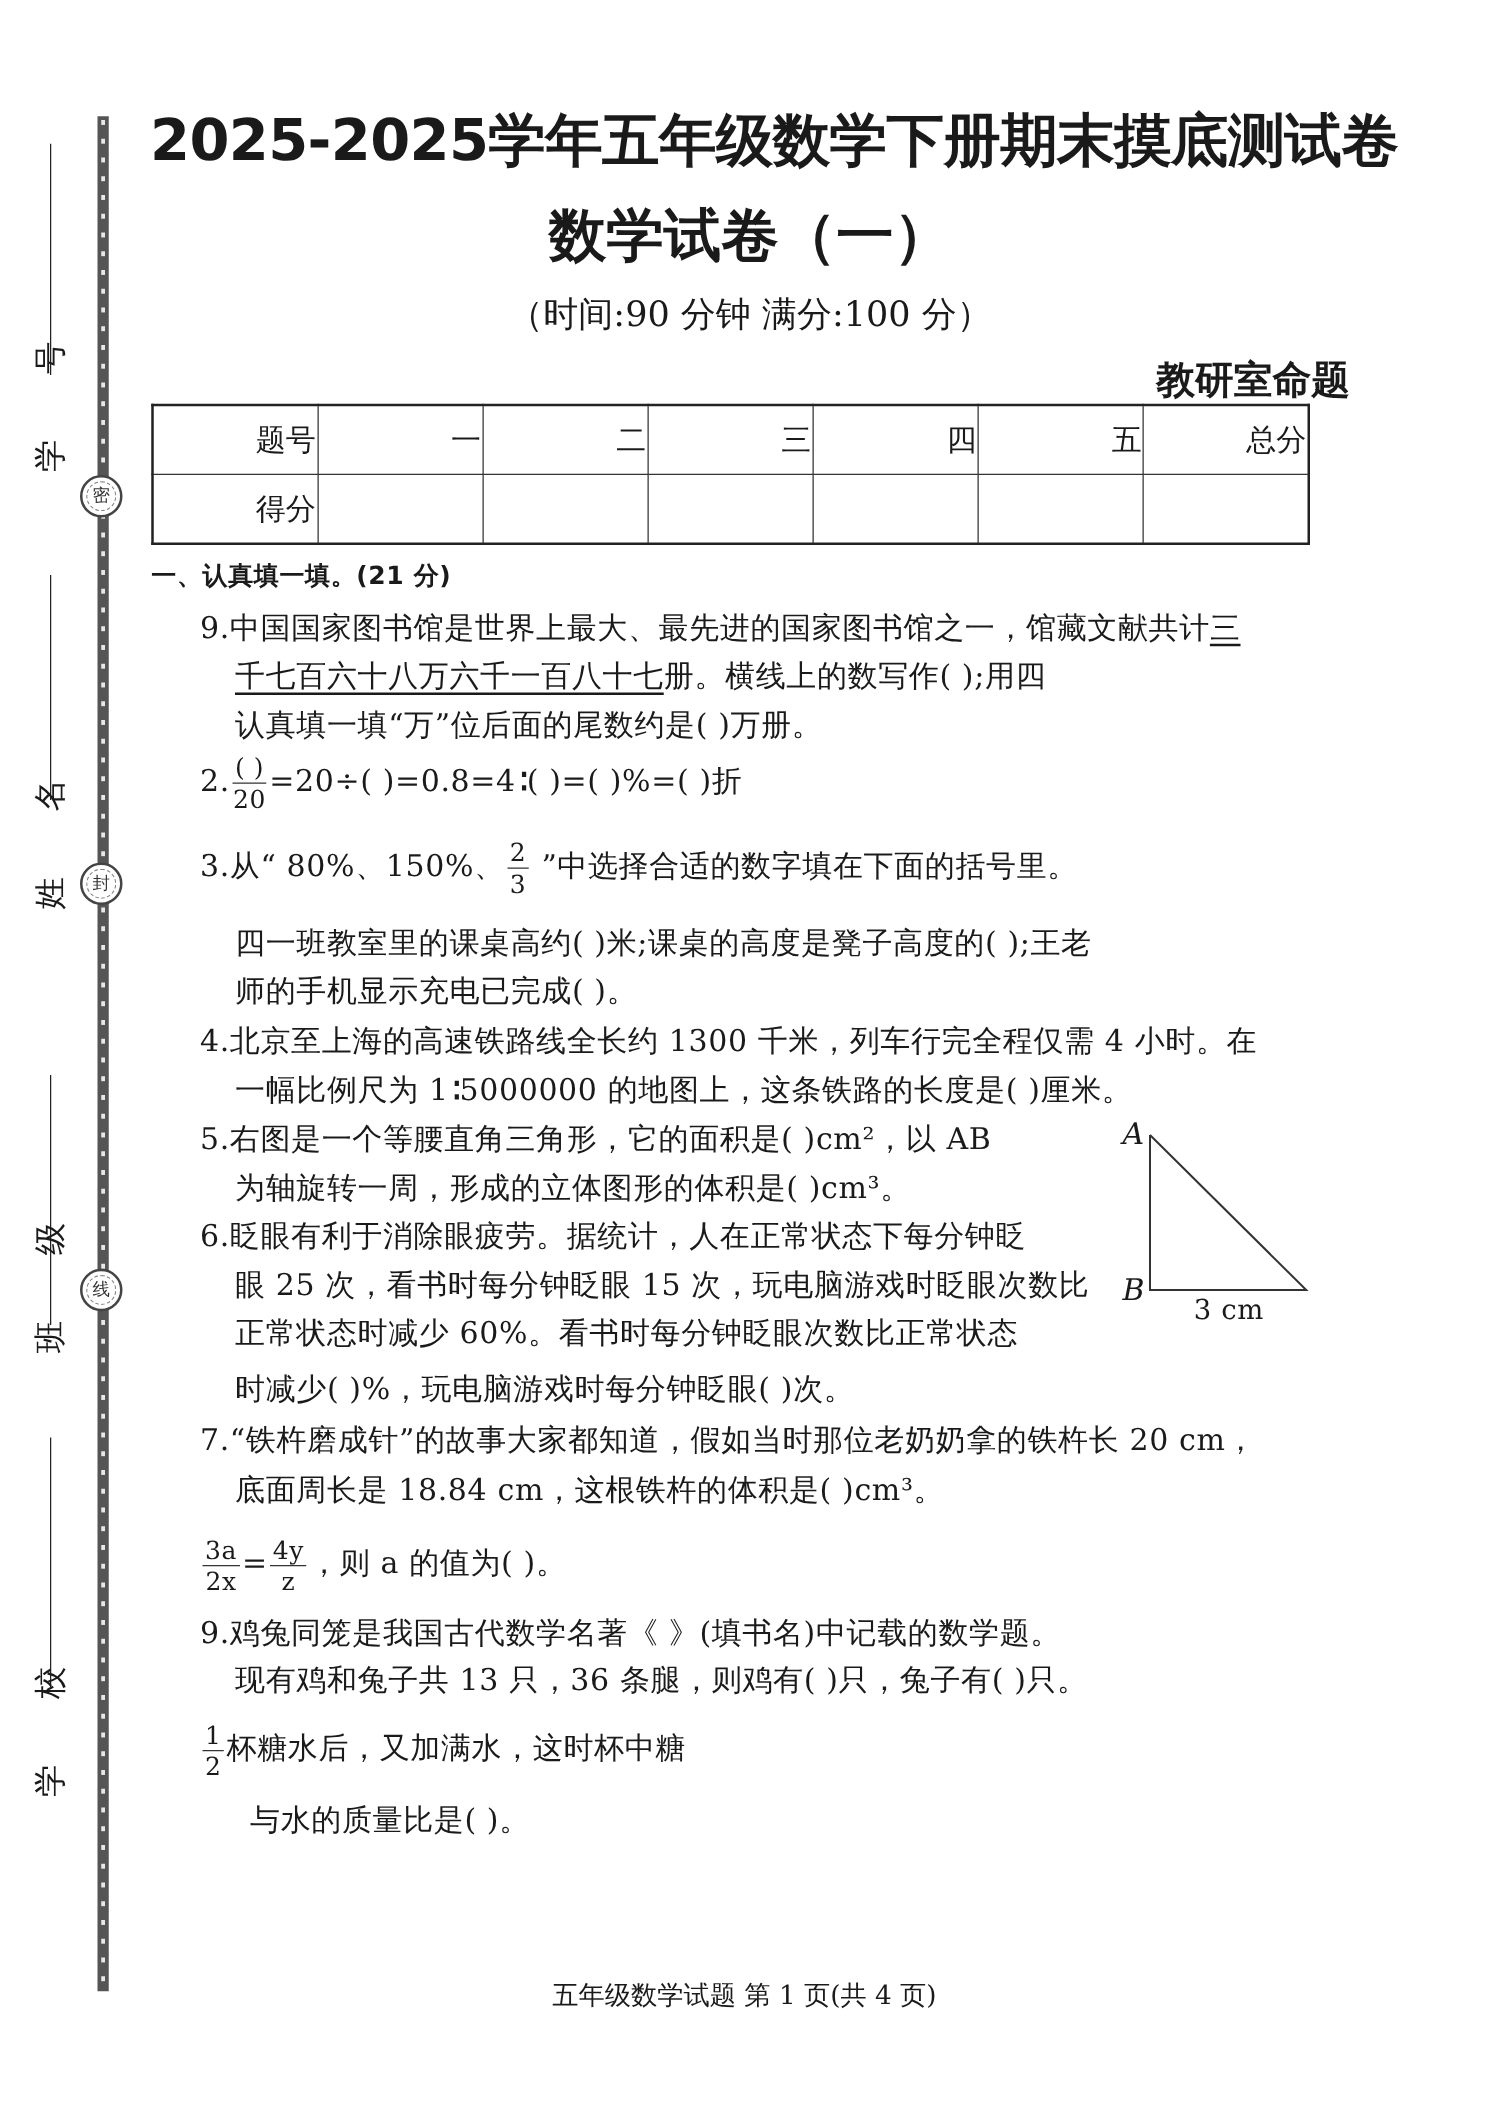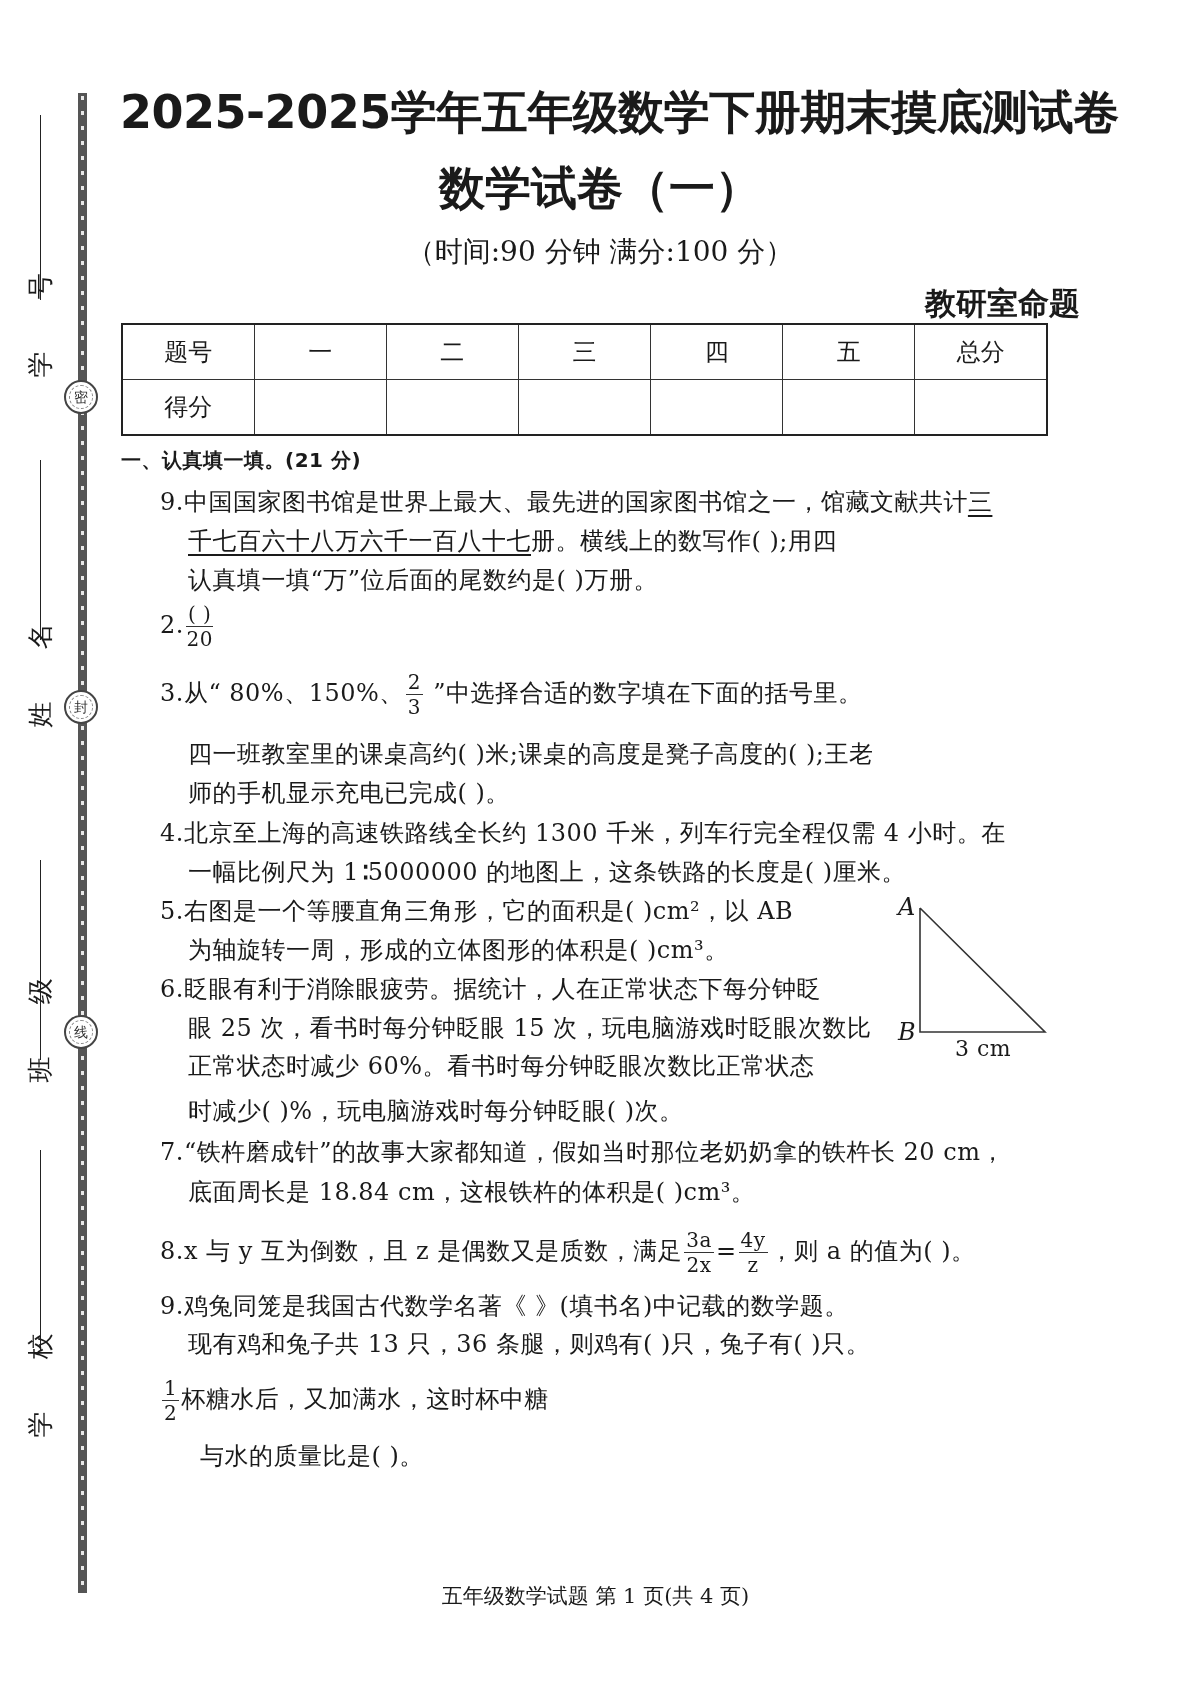--- a/index.html
+++ b/index.html
@@ -48,21 +48,21 @@
     position: absolute; left: 120px; top: 283px; width: 960px; text-align: right;
     font-size: 31px; font-weight: bold;
   }
 
   
   table.score {
     position: absolute; left: 121px; top: 323px; width: 927px; height: 106px;
     border-collapse: collapse; border: 2px solid #222; table-layout: fixed;
   }
   table.score td {
-    border: 1px solid #333; text-align: center; font-size: 24px; height: 52px;
+    border: 1px solid #333; text-align: right; font-size: 24px; height: 52px;
     font-family: "DejaVu Serif", serif;
   }
 
   
   .q {
     position: absolute; font-size: 24px; white-space: nowrap;
     font-family: "DejaVu Serif", serif; letter-spacing: 0.5px;
   }
   .sec-title { font-weight: bold; font-family: "DejaVu Sans", sans-serif; font-size: 20px; }
   .ul { text-decoration: underline; text-underline-offset: 5px; }
@@ -130,21 +130,21 @@
 
 <div class="q" style="left:160px;top:486px">
   <span>9.中国国家图书馆是世界上最大、最先进的国家图书馆之一，馆藏文献共计</span><span class="ul">三</span>
 </div>
 <div class="q" style="left:188px;top:525px">
   <span class="ul">千七百六十八万六千一百八十七</span><span>册。横线上的数写作(                 );用四</span>
 </div>
 <div class="q" style="left:188px;top:564px">认真填一填“万”位后面的尾数约是(            )万册。</div>
 
 <div class="q" style="left:160px;top:604px">
-  <span>2.</span><span class="frac"><span class="num">(    )</span><span class="den">20</span></span>
+  <span>2.</span><span class="frac"><span class="num">(    )</span><span class="den">20</span></span><span>=20÷(      )=0.8=4∶(      )=(      )%=(      )折</span>
 </div>
 
 <div class="q" style="left:160px;top:672px">
   <span>3.从“ 80%、150%、</span><span class="frac"><span class="num">2</span><span class="den">3</span></span><span> ”中选择合适的数字填在下面的括号里。</span>
 </div>
 <div class="q" style="left:188px;top:738px">四一班教室里的课桌高约(      )米;课桌的高度是凳子高度的(      );王老</div>
 <div class="q" style="left:188px;top:777px">师的手机显示充电已完成(      )。</div>
 
 <div class="q" style="left:160px;top:817px">4.北京至上海的高速铁路线全长约 1300 千米，列车行完全程仅需 4 小时。在</div>
 <div class="q" style="left:188px;top:856px">一幅比例尺为 1∶5000000 的地图上，这条铁路的长度是(      )厘米。</div>
@@ -161,21 +161,21 @@
 
 <div class="q" style="left:160px;top:973px">6.眨眼有利于消除眼疲劳。据统计，人在正常状态下每分钟眨</div>
 <div class="q" style="left:188px;top:1012px">眼 25 次，看书时每分钟眨眼 15 次，玩电脑游戏时眨眼次数比</div>
 <div class="q" style="left:188px;top:1050px">正常状态时减少 60%。看书时每分钟眨眼次数比正常状态</div>
 <div class="q" style="left:188px;top:1095px">时减少(          )%，玩电脑游戏时每分钟眨眼(          )次。</div>
 
 <div class="q" style="left:160px;top:1136px">7.“铁杵磨成针”的故事大家都知道，假如当时那位老奶奶拿的铁杵长 20 cm，</div>
 <div class="q" style="left:188px;top:1176px">底面周长是 18.84 cm，这根铁杵的体积是(      )cm³。</div>
 
 <div class="q" style="left:160px;top:1230px">
-  <span>8.x 与 y 互为倒数，且 z 是偶数又是质数，满足</span><span class="frac"><span class="num">3a</span><span class="den">2x</span></span><span>=</span><span class="frac"><span class="num">4y</span><span class="den">z</span></span><span>，则 a 的值为(      )。</span>
+  <span class="frac"><span class="num">3a</span><span class="den">2x</span></span><span>=</span><span class="frac"><span class="num">4y</span><span class="den">z</span></span><span>，则 a 的值为(      )。</span>
 </div>
 
 <div class="q" style="left:160px;top:1290px">9.鸡兔同笼是我国古代数学名著《            》(填书名)中记载的数学题。</div>
 <div class="q" style="left:188px;top:1328px">现有鸡和兔子共 13 只，36 条腿，则鸡有(      )只，兔子有(      )只。</div>
 
 <div class="q" style="left:160px;top:1378px">
   <span class="frac"><span class="num">1</span><span class="den">2</span></span><span>杯糖水后，又加满水，这时杯中糖</span>
 </div>
 <div class="q" style="left:200px;top:1440px">与水的质量比是(      )。</div>
 

